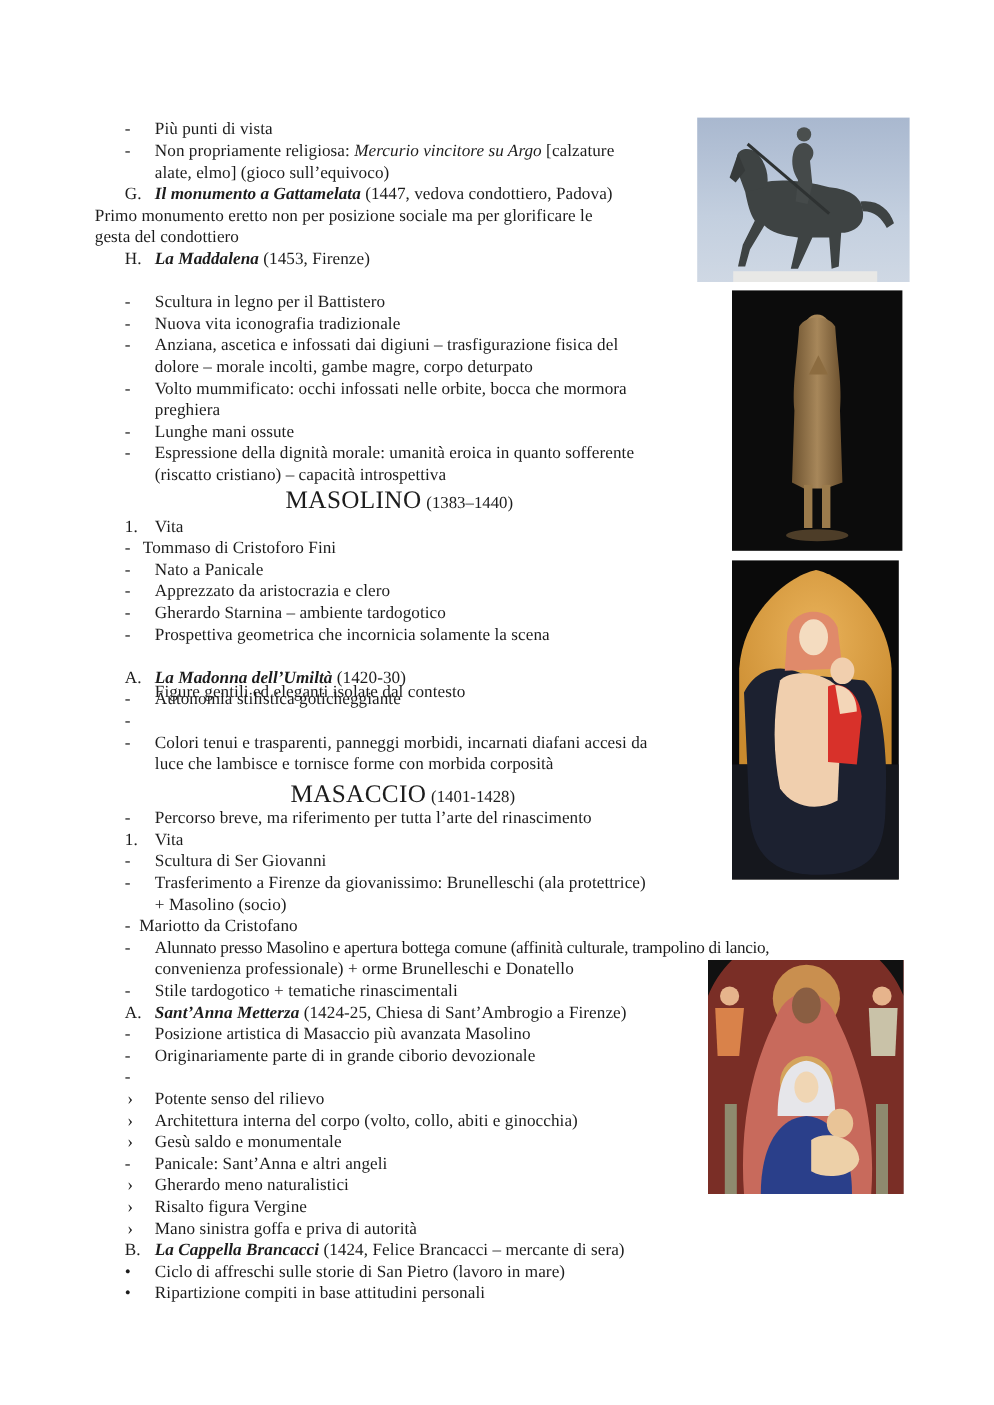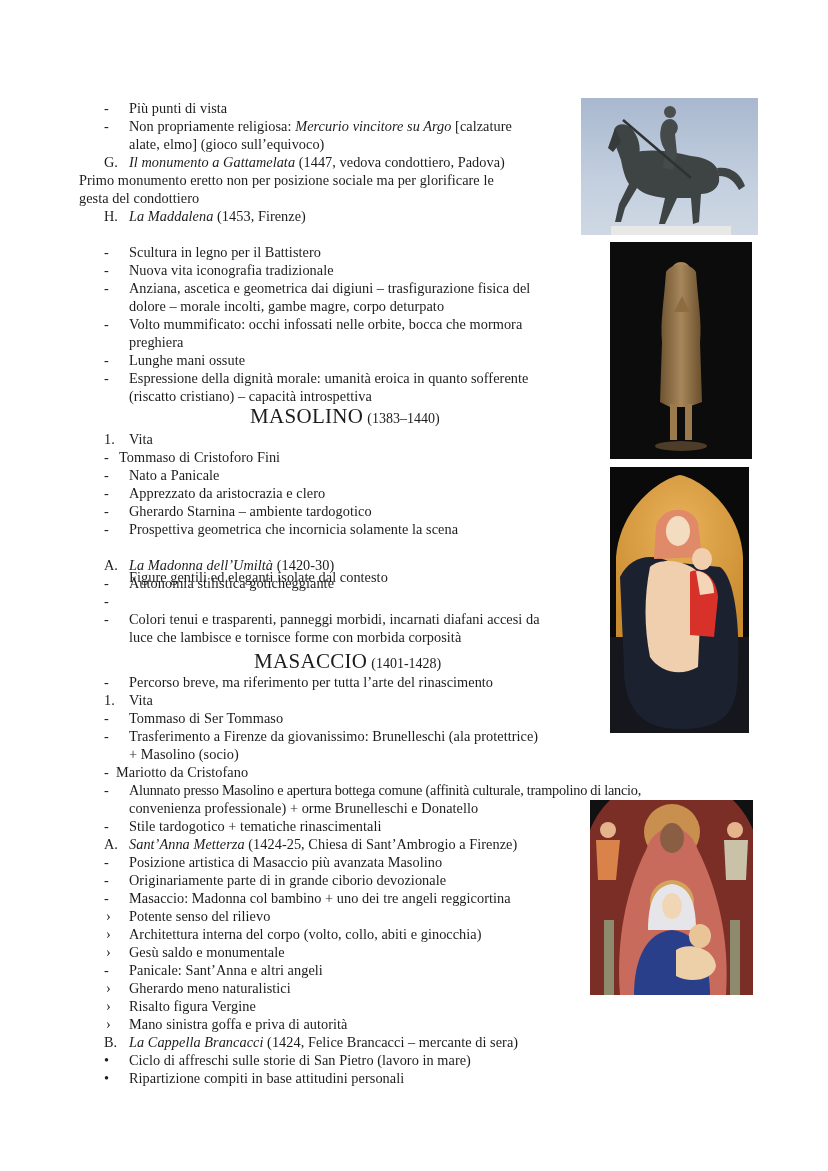--- a/index.html
+++ b/index.html
@@ -3,23 +3,23 @@
 <meta charset="utf-8">
 <style>
   html, body { margin:0; padding:0; background:#ffffff; }
   body { width:828px; height:1171px; position:relative; overflow:hidden;
          font-family:"DejaVu Serif", "Liberation Serif", serif; color:#1c1c1c; }
   .page { position:absolute; left:0; top:0; width:828px; height:1171px; background:#fff; }
   .line { position:absolute; font-size:14.3px; line-height:18px; white-space:nowrap;
           font-family:"Liberation Serif", "DejaVu Serif", serif; letter-spacing:0.05px; }
   .marker { position:absolute; font-size:14.3px; line-height:18px;
             font-family:"Liberation Serif", "DejaVu Serif", serif; }
-  .b-i { font-weight:normal; font-style:italic;text-align:right; }
+  .b-i { font-weight:bold; font-style:italic;text-align:right; }
   .i { font-style:italic; }
-  .heading { position:absolute; font-family:"Liberation Serif", "DejaVu Serif", serif; white-space:nowrap;margin-left:12px; }
+  .heading { position:absolute; font-family:"Liberation Serif", "DejaVu Serif", serif; white-space:nowrap; }
   .heading .big { font-size:21px; letter-spacing:0.3px; }
   .heading .small { font-size:14px; }
   .img { position:absolute; overflow:hidden; }
 </style>
 </head>
 <body>
 
 <div class="page">
 
   <span class="marker" style="left:104px;top:99px">-</span>
@@ -36,21 +36,21 @@
   <span class="line" style="left:79px;top:189px">gesta del condottiero</span>
 
   <span class="marker" style="left:104px;top:207px">H.</span>
   <span class="line" style="left:129px;top:207px"><span class="b-i">La Maddalena</span><span> (1453, Firenze)</span></span>
 
   <span class="marker" style="left:104px;top:243px">-</span>
   <span class="line" style="left:129px;top:243px">Scultura in legno per il Battistero</span>
   <span class="marker" style="left:104px;top:261px">-</span>
   <span class="line" style="left:129px;top:261px">Nuova vita iconografia tradizionale</span>
   <span class="marker" style="left:104px;top:279px">-</span>
-  <span class="line" style="left:129px;top:279px">Anziana, ascetica e geometrica dai digiuni – trasfigurazione fisica del</span>
+  <span class="line" style="left:129px;top:279px">Anziana, ascetica e infossati dai digiuni – trasfigurazione fisica del</span>
   <span class="line" style="left:129px;top:297px">dolore – morale incolti, gambe magre, corpo deturpato</span>
   <span class="marker" style="left:104px;top:315px">-</span>
   <span class="line" style="left:129px;top:315px">Volto mummificato: occhi infossati nelle orbite, bocca che mormora</span>
   <span class="line" style="left:129px;top:333px">preghiera</span>
   <span class="marker" style="left:104px;top:351px">-</span>
   <span class="line" style="left:129px;top:351px">Lunghe mani ossute</span>
   <span class="marker" style="left:104px;top:369px">-</span>
   <span class="line" style="left:129px;top:369px">Espressione della dignità morale: umanità eroica in quanto sofferente</span>
   <span class="line" style="left:129px;top:387px">(riscatto cristiano) – capacità introspettiva</span>
 
@@ -89,41 +89,40 @@
     <span class="small">(1401-1428)</span>
   </div>
 
   <span class="marker" style="left:104px;top:673px">-</span>
   <span class="line" style="left:129px;top:673px">Percorso breve, ma riferimento per tutta l’arte del rinascimento</span>
 
   <span class="marker" style="left:104px;top:691px">1.</span>
   <span class="line" style="left:129px;top:691px">Vita</span>
 
   <span class="marker" style="left:104px;top:709px">-</span>
-  <span class="line" style="left:129px;top:709px">Tommaso di Ser Tommaso</span>
+  <span class="line" style="left:129px;top:709px">Scultura di Ser Giovanni</span>
   <span class="marker" style="left:104px;top:727px">-</span>
   <span class="line" style="left:129px;top:727px">Trasferimento a Firenze da giovanissimo: Brunelleschi (ala protettrice)</span>
   <span class="line" style="left:129px;top:745px">+ Masolino (socio)</span>
   <span class="marker" style="left:104px;top:763px">-</span>
   <span class="line" style="left:116px;top:763px">Mariotto da Cristofano</span>
   <span class="marker" style="left:104px;top:781px">-</span>
   <span class="line" style="left:129px;top:781px;letter-spacing:-0.25px">Alunnato presso Masolino e apertura bottega comune (affinità culturale, trampolino di lancio,</span>
   <span class="line" style="left:129px;top:799px">convenienza professionale) + orme Brunelleschi e Donatello</span>
   <span class="marker" style="left:104px;top:817px">-</span>
   <span class="line" style="left:129px;top:817px">Stile tardogotico + tematiche rinascimentali</span>
 
   <span class="marker" style="left:104px;top:835px">A.</span>
   <span class="line" style="left:129px;top:835px"><span class="b-i">Sant’Anna Metterza</span><span> (1424-25, Chiesa di Sant’Ambrogio a Firenze)</span></span>
 
   <span class="marker" style="left:104px;top:853px">-</span>
   <span class="line" style="left:129px;top:853px">Posizione artistica di Masaccio più avanzata Masolino</span>
   <span class="marker" style="left:104px;top:871px">-</span>
   <span class="line" style="left:129px;top:871px">Originariamente parte di in grande ciborio devozionale</span>
   <span class="marker" style="left:104px;top:889px">-</span>
-  <span class="line" style="left:129px;top:889px">Masaccio: Madonna col bambino + uno dei tre angeli reggicortina</span>
   <span class="marker" style="left:106px;top:907px">›</span>
   <span class="line" style="left:129px;top:907px"> Potente senso del rilievo</span>
   <span class="marker" style="left:106px;top:925px">›</span>
   <span class="line" style="left:129px;top:925px"> Architettura interna del corpo (volto, collo, abiti e ginocchia)</span>
   <span class="marker" style="left:106px;top:943px">›</span>
   <span class="line" style="left:129px;top:943px"> Gesù saldo e monumentale</span>
   <span class="marker" style="left:104px;top:961px">-</span>
   <span class="line" style="left:129px;top:961px">Panicale: Sant’Anna e altri angeli</span>
   <span class="marker" style="left:106px;top:979px">›</span>
   <span class="line" style="left:129px;top:979px">Gherardo meno naturalistici</span>

